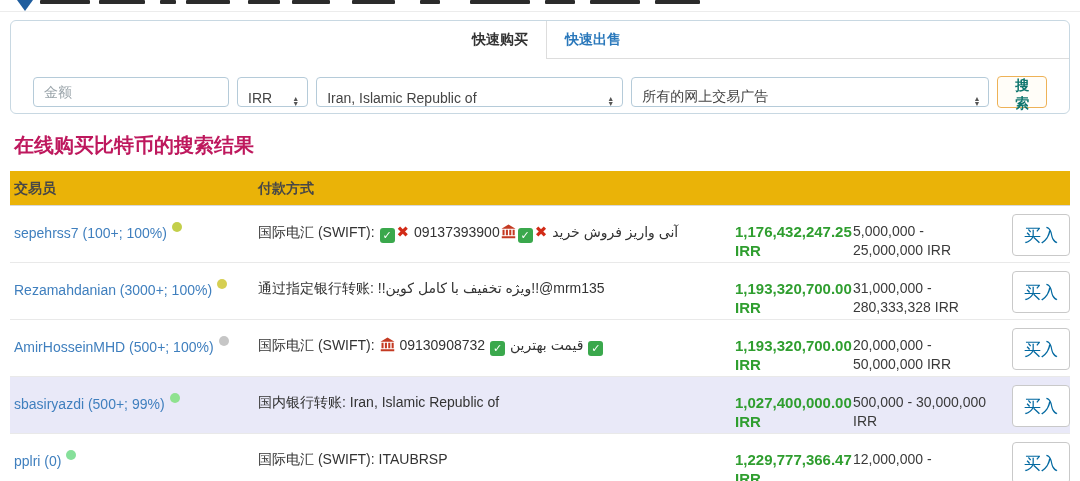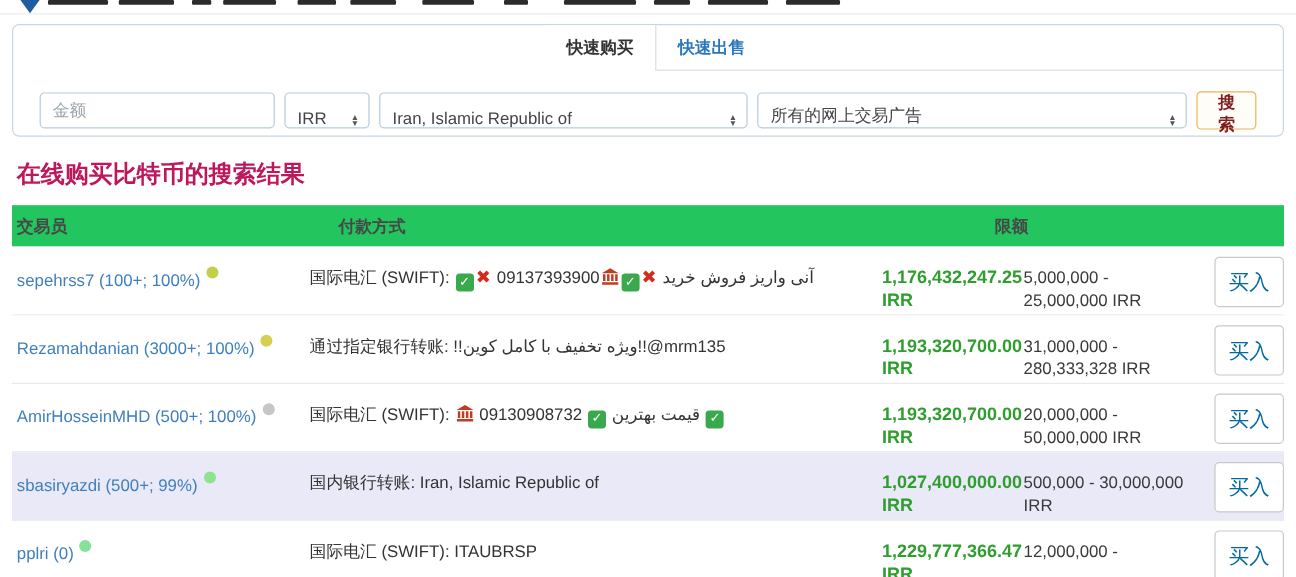--- a/index.html
+++ b/index.html
@@ -28,28 +28,28 @@
   .inp::placeholder { color:#9aa4aa; }
   .amount { width:196px; }
   .select { height:30px; border:1px solid #b5cbd9; border-radius:4px; background:#fff;
     display:flex; align-items:flex-end; justify-content:space-between; padding:0 8px 0 10px;
     font-size:14px; color:#444; cursor:pointer; white-space:nowrap; overflow:hidden; }
   .sel-currency { width:72px; }
   .sel-country { width:312px; }
   .sel-adtype { width:364px; }
   .caret { display:flex; flex-direction:column; line-height:5px; font-size:7px; color:#555; margin-left:6px; }
   .btn-search { margin-left:auto; height:32px; padding:0 10px; font-size:14px; font-weight:bold;
-    color:#7f1d1d; background:#fffdf8; border:1px solid #eeb257; border-radius:4px; cursor:pointer;
+    color:#0f766e; background:#fffdf8; border:1px solid #eeb257; border-radius:4px; cursor:pointer;
     font-family:inherit; }
 
   
   .heading { font-size:20px; font-weight:bold; color:#be185d; margin:18px 0 12px 14px; }
   .tbl { margin:0 10px; }
   .thead { display:flex; font-size:13px; font-weight:bold; color:#474747;
-    border-bottom:1px solid #d8d8d8; padding:8px 0 7px 0; background:#22c55e;gap:24px; }
+    border-bottom:1px solid #d8d8d8; padding:8px 0 7px 0; background:#eab308; }
   .trow { display:flex; min-height:57px; border-bottom:1px solid #e9e9e9; background:#fff; }
   .trow.hl { background:#e9e9f8; }
   .cell { padding-top:16px; font-size:14px; line-height:19px; }
   .c-trader { width:248px; padding-left:4px; }
   .c-pay { flex:1; padding-right:8px; }
   .c-price { width:122px; padding-left:18px; font-weight:bold; color:#2f9e2f; font-size:15px; }
   .c-limits { width:155px; padding-left:14px; color:#3a3a3a; }
   .c-buy { width:76px; padding-top:8px; text-align:right; }
   .thead .c-price { color:#474747; font-size:13px; font-weight:bold; }
   .thead .c-limits { color:#474747; }
@@ -116,21 +116,20 @@
     <button class="btn-search">搜索</button>
   </div>
 </div>
 
 <h2 class="heading">在线购买比特币的搜索结果</h2>
 
 <div class="tbl">
   <div class="thead">
     <div class="cell c-trader" style="padding-top:0;">交易员</div>
     <div class="cell c-pay" style="padding-top:0;">付款方式</div>
-    <div class="cell c-limits" style="padding-top:0;">限额</div>
     <div class="cell c-buy" style="padding-top:0;"></div>
   </div>
   <div id="tbody">
       <div class="trow">
         <div class="cell c-trader"><a class="trader">sepehrss7 (100+; 100%)</a><span class="dot" style="background: rgb(195, 207, 74);"></span></div>
         <div class="cell c-pay"><span>国际电汇 (SWIFT): </span><span class="ic-check">✓</span><span class="ic-x">✖</span><span> 09137393900</span><svg class="ic-bank" width="15" height="15" viewBox="0 0 16 16">
             <path fill="#c43a22" d="M8 0.5 L15.5 5 H0.5 Z M1.6 6 h2.2 v6 H1.6 Z M5.2 6 h2.2 v6 H5.2 Z M8.8 6 h2.2 v6 H8.8 Z M12.4 6 h2.2 v6 H12.4 Z M0.8 13 h14.4 v2.3 H0.8 Z"></path>
           </svg><span class="ic-check">✓</span><span class="ic-x">✖</span><span> خرید‎ فروش‎ واریز‎ آنی‎</span></div>
         <div class="cell c-price">1,176,432,247.25 IRR</div>
         <div class="cell c-limits">5,000,000 - 25,000,000 IRR</div>

